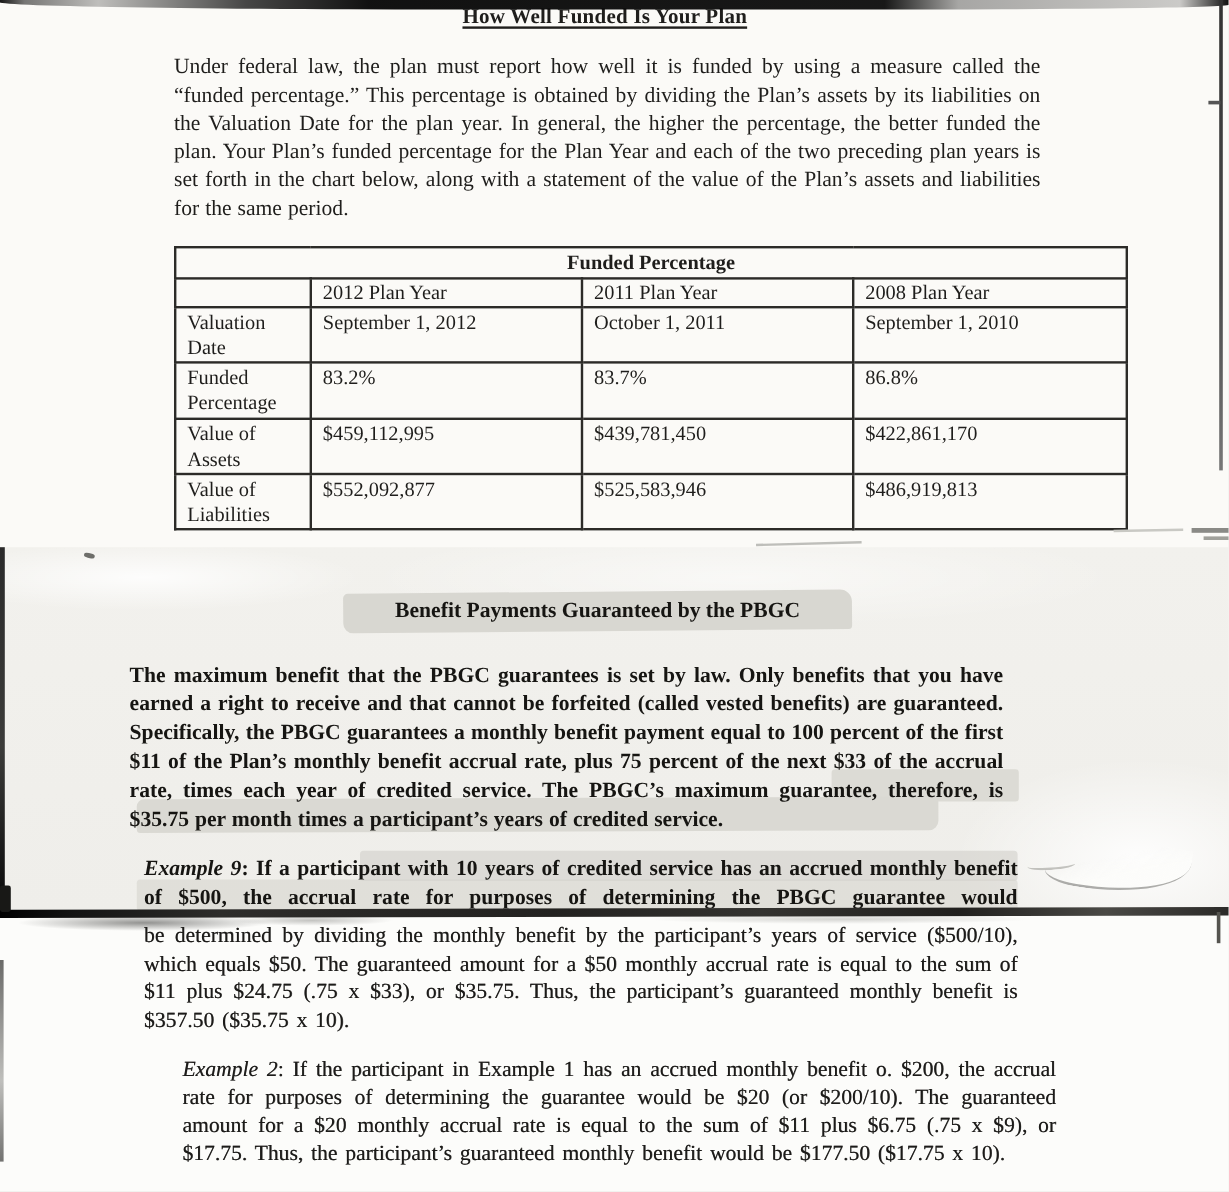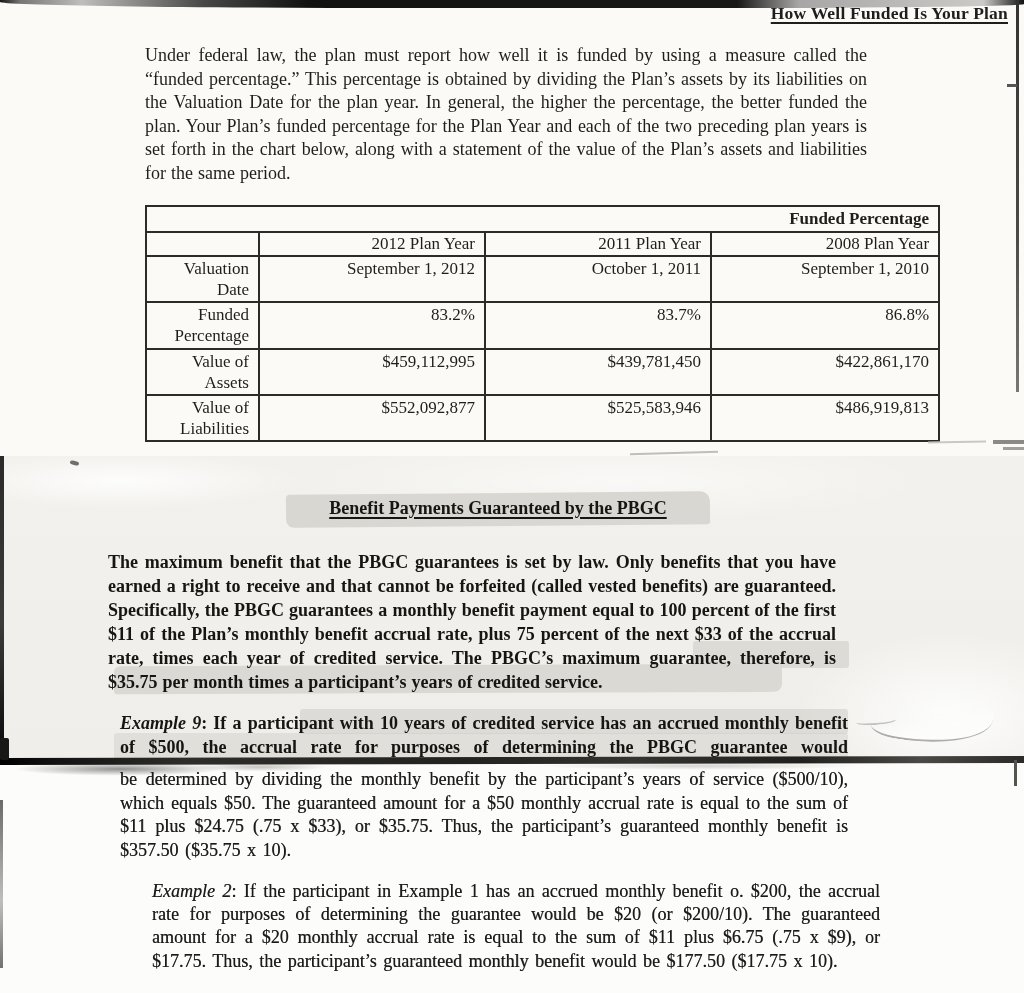--- a/index.html
+++ b/index.html
@@ -84,52 +84,51 @@
   .hl-heading { left: 286px; top: 493px; width: 424px; height: 33px; background: #d8d7d1; transform: rotate(-0.5deg); border-radius: 4px 10px 3px 8px; }
   .hl-line5 { left: 693px; top: 641px; width: 156px; height: 27px; background: #dcdbd5; border-radius: 3px; }
   .hl-line6 { left: 114px; top: 665px; width: 668px; height: 28px; background: #dad9d3; border-radius: 6px 3px 8px 3px; transform: rotate(-0.2deg); }
   .hl-ex1a { left: 300px; top: 709px; width: 548px; height: 25px; background: rgba(206,204,198,0.55); border-radius: 3px; }
   .hl-ex1b { left: 114px; top: 733px; width: 734px; height: 26px; background: rgba(206,204,198,0.45); border-radius: 3px; }
 
   
   .txt { position: absolute; z-index: 2; }
 
   .doc-title {
-    left: 0; top: 3px; width: 1008px; text-align: right;
+    left: 0; top: 3px; width: 1008px; text-align: center;
     font-size: 17.5px; font-weight: bold; letter-spacing: 0.2px;
   }
   .doc-title span { text-decoration: underline; text-decoration-thickness: 1.5px; text-underline-offset: 3px; }
 
   .intro {
     left: 145px; top: 44px; width: 722px;
     font-size: 18px; line-height: 23.5px; text-align: justify; word-spacing: 0.5px;
   }
 
   
   .ftable-wrap { left: 145px; top: 205px; width: 793px; }
   table.ftable { border-collapse: collapse; width: 793px; table-layout: fixed; }
   table.ftable td {
     border: 2px solid #2c2b28; vertical-align: top;
     font-size: 17px; line-height: 21.5px; padding: 1px 9px 0 9px;
     overflow: hidden;
-    text-align: right;
   }
   td.cap { text-align: center; font-weight: bold; height: 26px; font-size: 17.5px; }
   tr.yearrow td { height: 23px; padding-top: 0; }
   tr.r1 td { height: 46px; }
   tr.r2 td { height: 47px; }
   tr.r3 td { height: 45px; }
   tr.r4 td { height: 45px; }
 
   
   .pbgc-heading {
     left: 8px; top: 498px; width: 980px; text-align: center;
     font-size: 18px; font-weight: bold; color: #161512;
   }
-  .pbgc-heading span { text-decoration: underline; text-decoration-thickness: 2px; text-underline-offset: 3px; margin-top: 20px; }
+  .pbgc-heading span { text-decoration-thickness: 2px; text-underline-offset: 3px; margin-top: 20px; }
   .pbgc-para {
     left: 108px; top: 550px; width: 728px;
     font-size: 18px; line-height: 24px; font-weight: bold; color: #161512;
     text-align: justify; word-spacing: 0.5px;
   }
   .ex1-top {
     left: 120px; top: 711px; width: 728px;
     font-size: 18px; line-height: 24px; font-weight: bold; color: #161512;
     text-align: justify; text-align-last: justify; word-spacing: 0.5px;
   }

